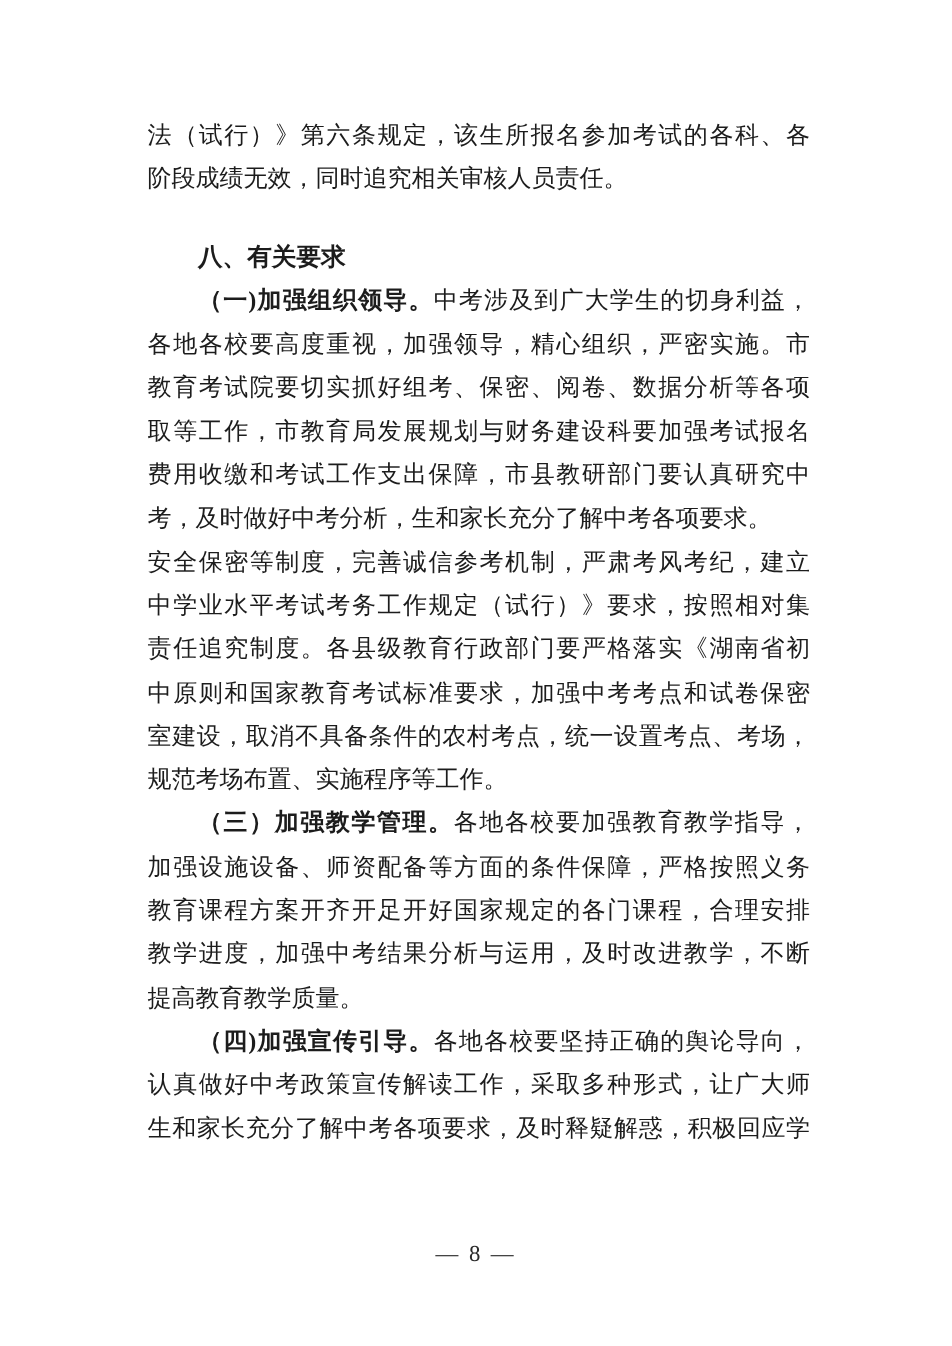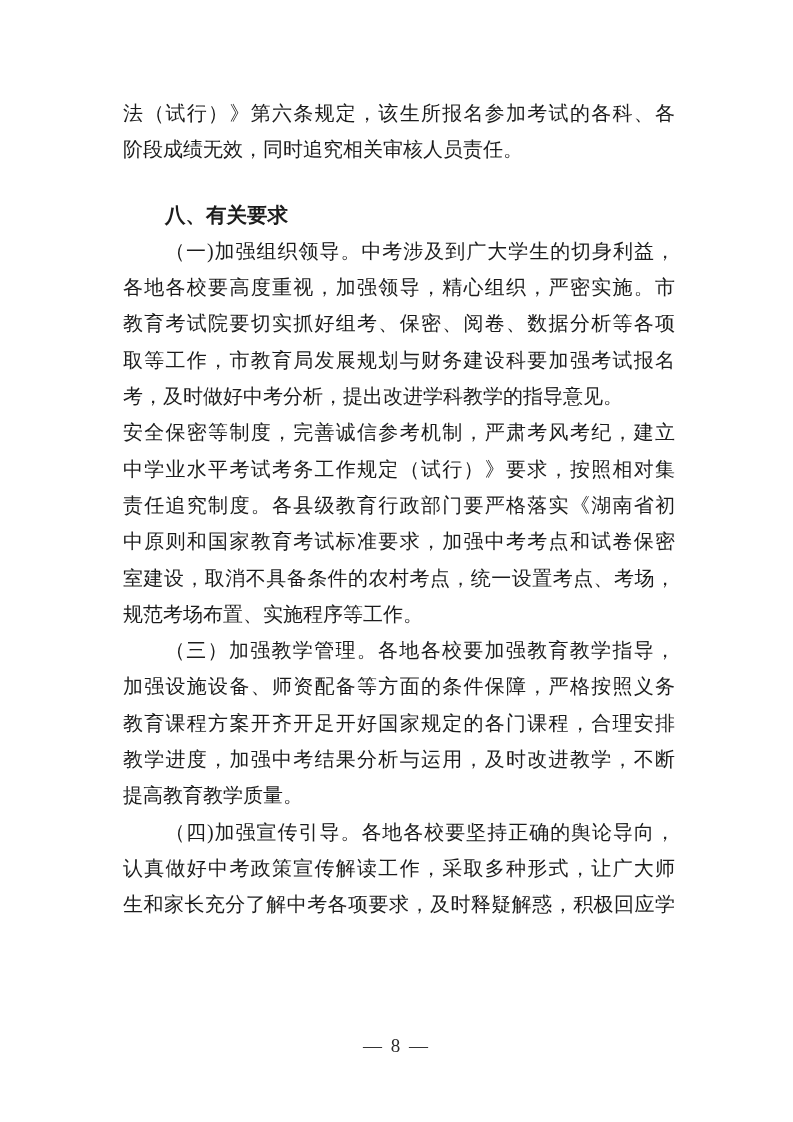--- a/index.html
+++ b/index.html
@@ -29,21 +29,21 @@
   .end  { text-align: right; text-align-last: left; }
   .ind  { text-indent: 42px; }
   .head {
     text-align: left; text-align-last: left;
     text-indent: 42px;
     font-weight: 700;
     font-family: "Liberation Sans", sans-serif;
     font-size: 20.5px;
     margin-top: 29px;
   }
-  .b { font-weight: 400; }
+  .b { font-weight: 700; }
   .pagenum {
     position: absolute;
     left: 0; right: 0;
     top: 1035px;
     text-align: center;
     font-size: 19px;
     letter-spacing: 2px;
     color: #2a2a2a;
     font-family: "Liberation Serif", serif;
   }
@@ -53,21 +53,22 @@
 
 <div class="page">
   <div class="textblock">
     <div class="ln">法（试行）》第六条规定，该生所报名参加考试的各科、各</div>
     <div class="ln end">阶段成绩无效，同时追究相关审核人员责任。</div>
     <div class="ln head">八、有关要求</div>
     <div class="ln ind"><span class="b">（一)加强组织领导。</span><span>中考涉及到广大学生的切身利益，</span></div>
     <div class="ln">各地各校要高度重视，加强领导，精心组织，严密实施。市</div>
     <div class="ln">教育考试院要切实抓好组考、保密、阅卷、数据分析等各项</div>
     <div class="ln">取等工作，市教育局发展规划与财务建设科要加强考试报名</div>
-    <div class="ln end">考，及时做好中考分析，提出改进学科教学的指导意见。</div>
+    <div class="ln">费用收缴和考试工作支出保障，市县教研部门要认真研究中</div>
+    <div class="ln end">考，及时做好中考分析，生和家长充分了解中考各项要求。</div>
     <div class="ln">安全保密等制度，完善诚信参考机制，严肃考风考纪，建立</div>
     <div class="ln">中学业水平考试考务工作规定（试行）》要求，按照相对集</div>
     <div class="ln">责任追究制度。各县级教育行政部门要严格落实《湖南省初</div>
     <div class="ln">中原则和国家教育考试标准要求，加强中考考点和试卷保密</div>
     <div class="ln">室建设，取消不具备条件的农村考点，统一设置考点、考场，</div>
     <div class="ln end">规范考场布置、实施程序等工作。</div>
     <div class="ln ind"><span class="b">（三）加强教学管理。</span><span>各地各校要加强教育教学指导，</span></div>
     <div class="ln">加强设施设备、师资配备等方面的条件保障，严格按照义务</div>
     <div class="ln">教育课程方案开齐开足开好国家规定的各门课程，合理安排</div>
     <div class="ln">教学进度，加强中考结果分析与运用，及时改进教学，不断</div>

